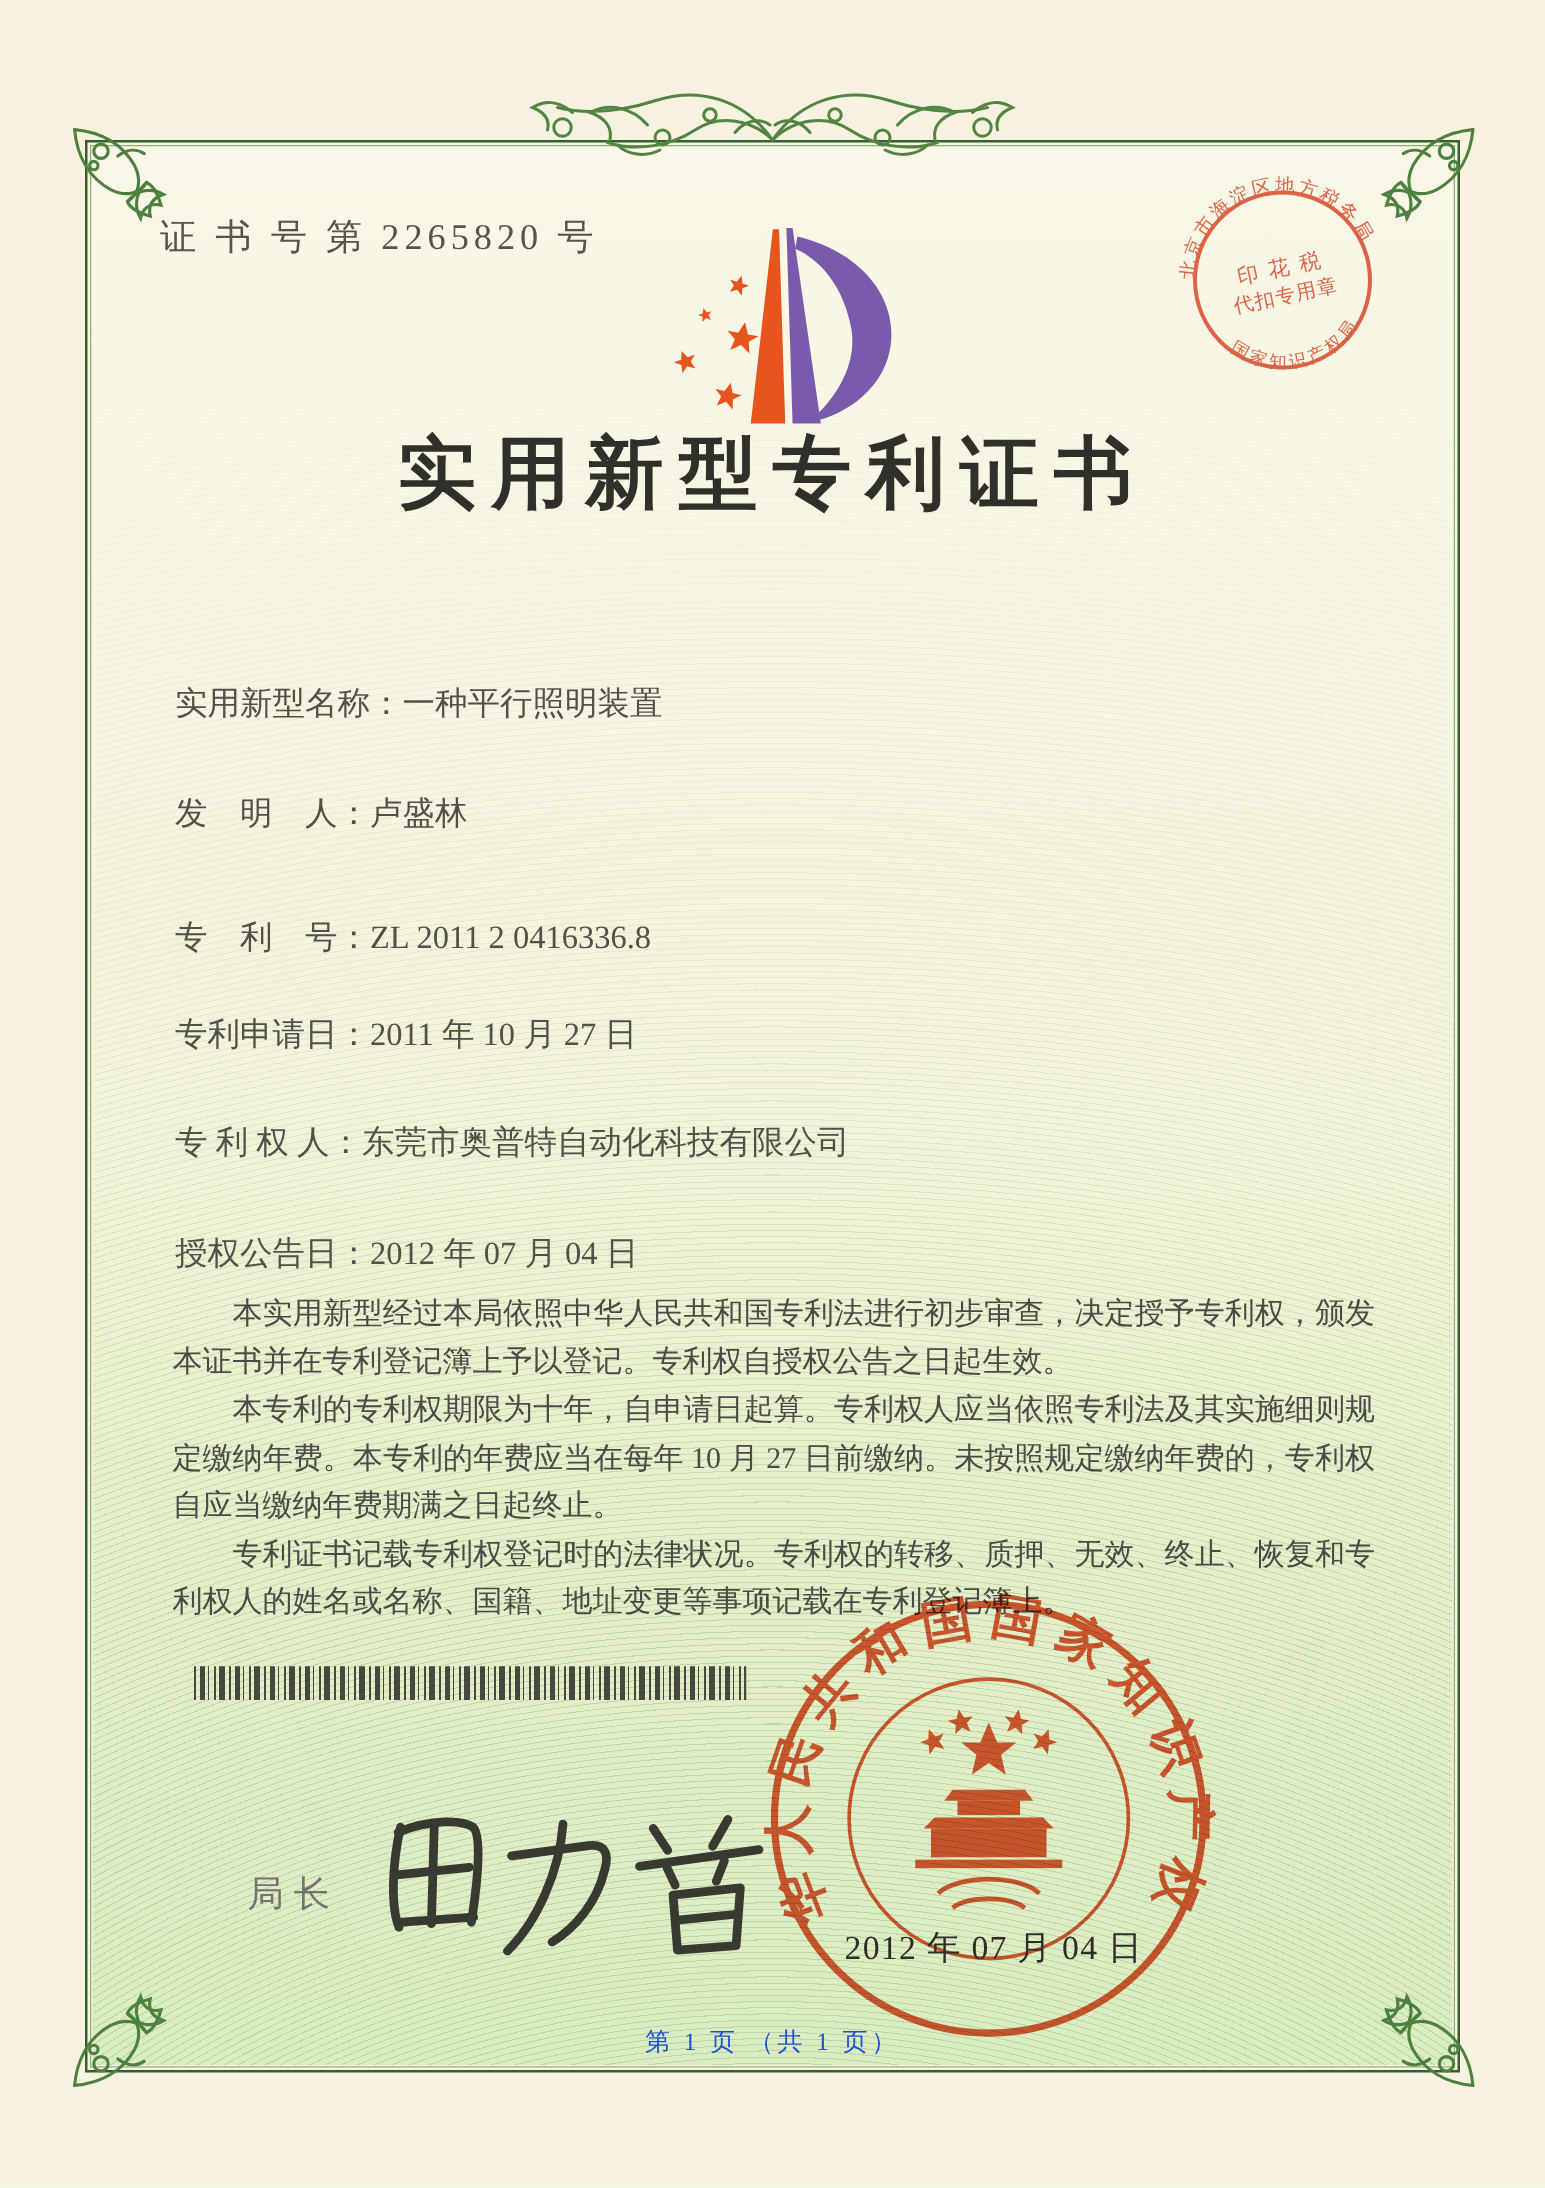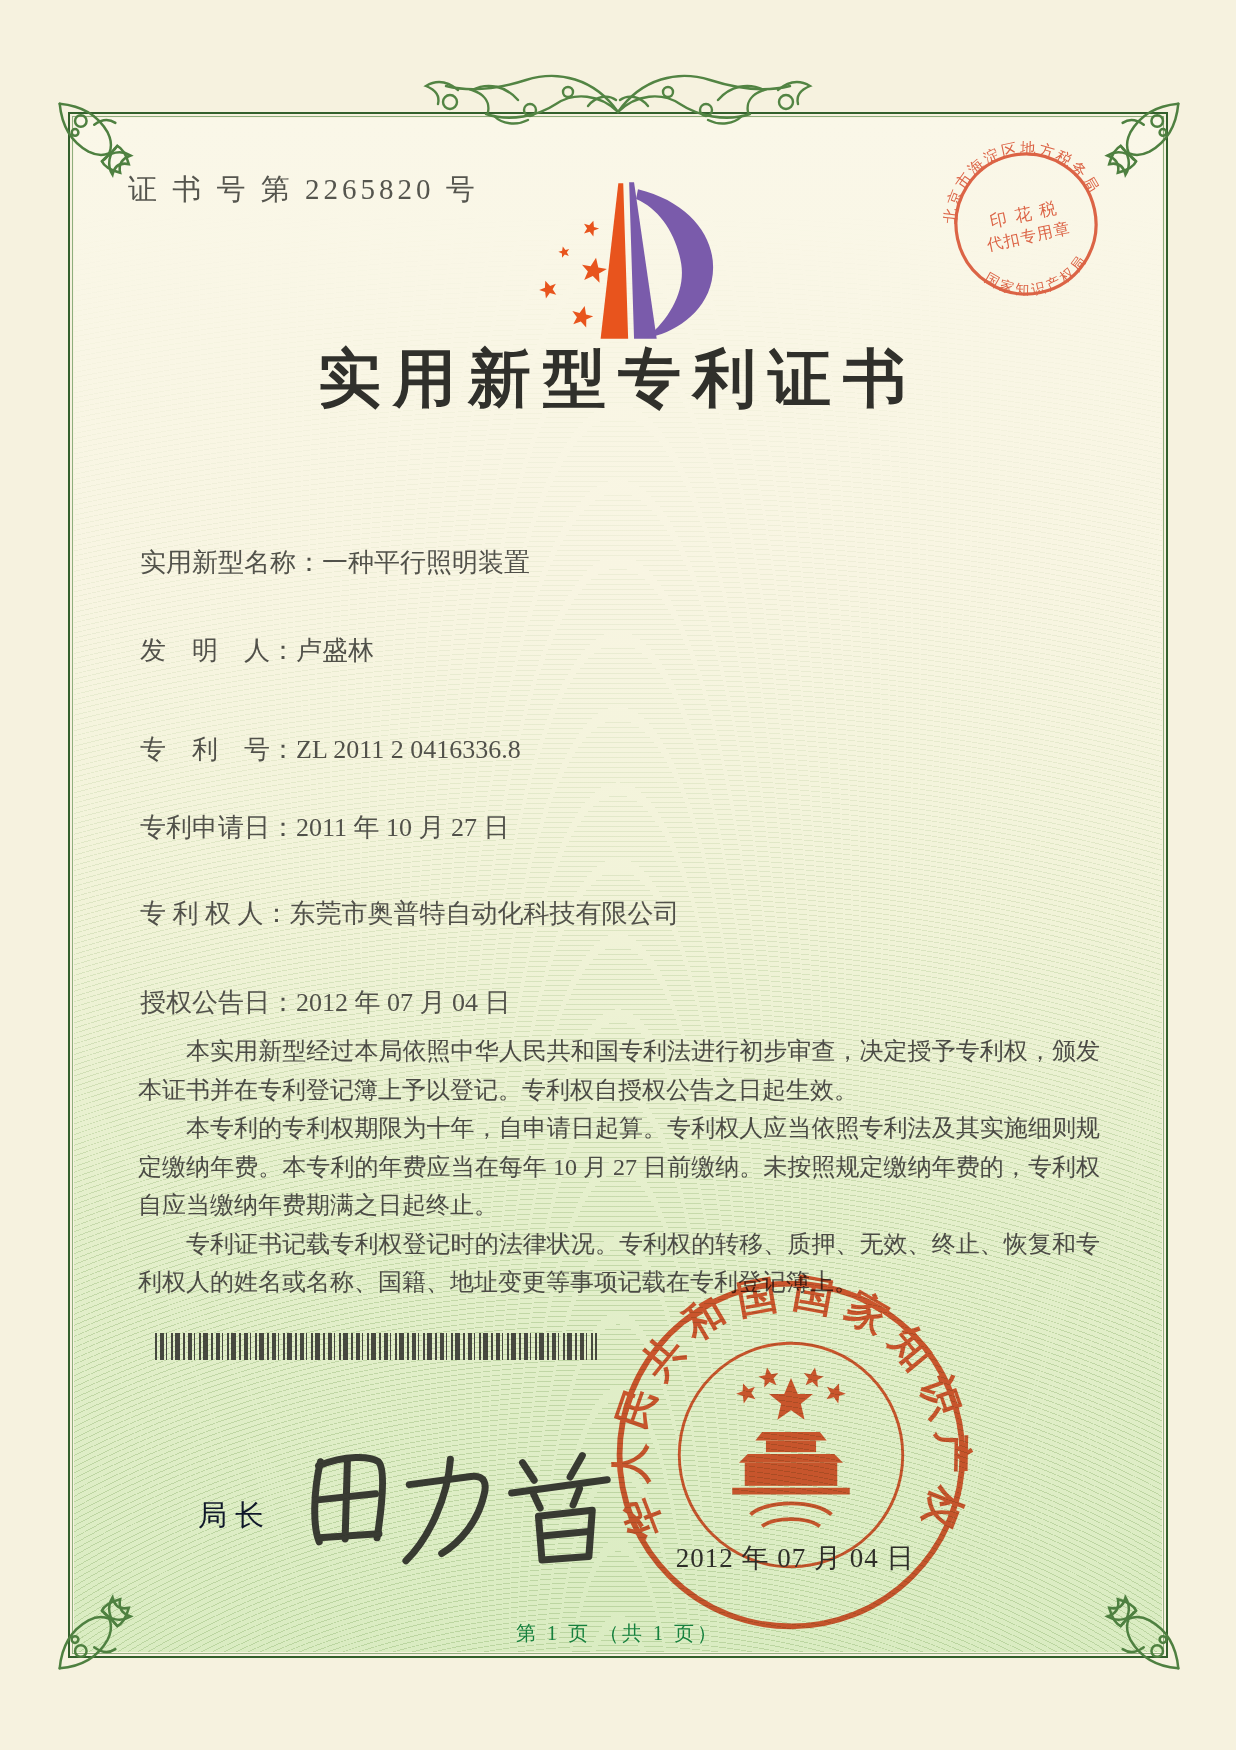--- a/index.html
+++ b/index.html
@@ -71,37 +71,37 @@
       #2c2c28 5px 9px, transparent 9px 11px,
       #2c2c28 11px 12px, transparent 12px 16px,
       #2c2c28 16px 18px, transparent 18px 20px,
       #2c2c28 20px 25px, transparent 25px 28px);
     opacity:.85;
   }
 
   
   .role-label{
     position:absolute; left:198px; top:1496px; font-size:29px;
-    letter-spacing:8px; color:#0f172a;font-family:Liberation Serif, serif;
+    letter-spacing:8px; color:#737373;font-family:Liberation Serif, serif;
   }
   .signature{position:absolute; left:292px; top:1420px; width:330px; height:170px; transform:rotate(-2deg);}
   .sr{position:absolute; width:1px; height:1px; overflow:hidden; clip-path:inset(50%); white-space:nowrap;}
 
   
   .grant-seal{position:absolute; left:608px; top:1272px; width:366px; height:366px;
     mix-blend-mode:multiply; opacity:.93;}
   .seal-date{
     position:absolute; left:650px; top:1540px; width:290px; text-align:center;
     font-size:27px; color:#2e2e29; letter-spacing:1px;
   }
 
   
   .footer{
     position:absolute; left:0; top:1620px; width:100%; text-align:center;
-    font-size:20px; letter-spacing:3px; color:#15803d;
+    font-size:20px; letter-spacing:3px; color:#1d4ed8;
   }
 </style>
 </head>
 <body>
 
 <div class="page">
 
   <div class="frame">
     <div class="frame-bg"></div>
     <div class="frame-inner-line"></div>

